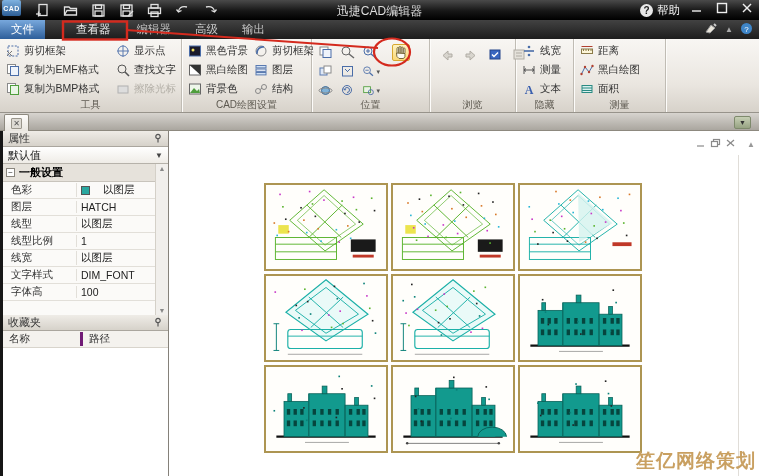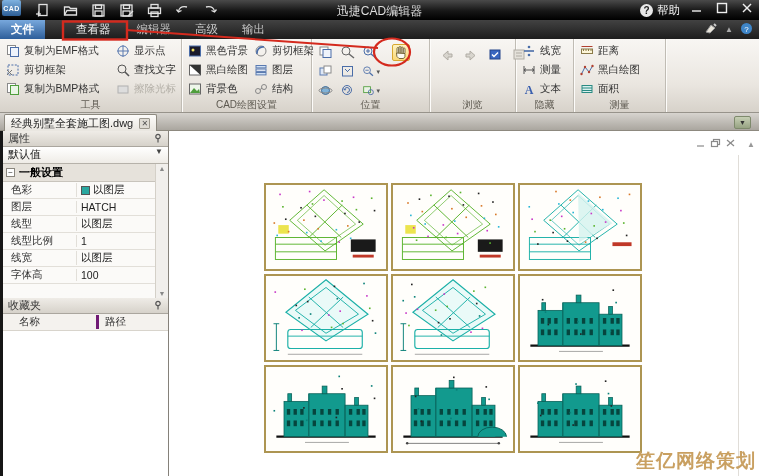--- a/index.html
+++ b/index.html
@@ -19,21 +19,21 @@
   .titlebar-right{position:absolute;right:4px;top:0;height:20px;display:flex;align-items:center;gap:9px}
   .helpwrap{display:flex;align-items:center;gap:4px;color:#eee;font-size:11.5px}
   .qmark{width:13px;height:13px;border-radius:50%;background:#e8e8e8;color:#222;font-weight:bold;
     font-size:10px;display:flex;align-items:center;justify-content:center}
   .wbtn{color:#eee;font-size:12px;width:16px;text-align:center;line-height:18px}
   .wbtn svg{stroke:#eee;fill:none;stroke-width:1.4}
   
   .menubar{position:absolute;left:0;top:20px;width:759px;height:19px;
     background:linear-gradient(#424242,#1d1d1d);display:flex;align-items:stretch;color:#c8c8c8;z-index:5}
   .mtab{display:flex;align-items:center;justify-content:center;font-size:11.5px;padding:0 12px}
-  .mtab-file{background:linear-gradient(#78a8dc,#2d5e9a);color:#fff;font-weight:bold;padding:0 11px}
+  .mtab-file{background:linear-gradient(#78a8dc,#2d5e9a);color:#fff;font-weight:normal;padding:0 11px}
   .mtab-viewer{margin-left:17px;color:#eee;padding:0 14px}
   .menubar-right{position:absolute;right:6px;top:1px;display:flex;align-items:center;gap:7px;height:17px}
   
   .ribbon{position:absolute;left:0;top:39px;width:759px;height:74px;
     background:linear-gradient(#f8f6f3,#eae6e0 62%,#d7d2ca);border-bottom:1px solid #97938b;display:flex;z-index:4}
   .rgroup{position:relative;height:100%;border-right:1px solid #c0bcb4;box-shadow:1px 0 0 #fdfcfa;padding:4px 4px 13px 6px}
   .gtitle{position:absolute;bottom:0;left:0;right:0;text-align:center;font-size:10px;color:#5c584f}
   .cols{display:flex;gap:8px}
   .rcol{display:flex;flex-direction:column;gap:3px}
   .ritem{display:flex;align-items:center;gap:4px;height:16px;white-space:nowrap;font-size:10.5px;color:#333}
@@ -57,34 +57,34 @@
   .tab-chevron{position:absolute;right:8px;top:3px;width:17px;height:13px;border-radius:2px;
     background:linear-gradient(#c6cfb4,#97a383);border:1px solid #7e8a6c;color:#333;font-size:7px;
     display:flex;align-items:center;justify-content:center}
   
   .main{position:absolute;left:0;top:131px;width:759px;bottom:0;background:#1d4ed8}
   .leftpanel{position:absolute;left:0;top:0;width:168px;bottom:0;background:#fff;border-left:3px solid #161616}
   .phead{height:16px;background:linear-gradient(#efece7,#d6d2ca);border-bottom:1px solid #aaa69e;
     display:flex;align-items:center;justify-content:space-between;padding:0 5px;font-size:11px;color:#333}
   .pin svg{width:10px;height:10px;stroke:#555;fill:none;stroke-width:1.2}
   .preset{height:17px;background:linear-gradient(#fff,#efece7);border-bottom:1px solid #b6b2aa;
-    display:flex;align-items:flex-start;justify-content:space-between;padding:0 5px;color:#222}
+    display:flex;align-items:center;justify-content:space-between;padding:0 5px;color:#222}
   .caret{font-size:8px;color:#444}
   .grid{position:relative;background:#fbfaf8}
   .grow{display:flex;height:17px;border-bottom:1px solid #e2dfd9;font-size:10.5px;align-items:center}
   .grow .n{width:73px;padding-left:8px;color:#333}
-  .grow .v{flex:1;padding-left:4px;border-left:1px solid #e2dfd9;color:#222;display:flex;align-items:center;gap:3px}
+  .grow .v{flex:1;padding-left:4px;border-left:1px solid #e2dfd9;color:#222;display:flex;align-items:center;gap:13px}
   .grouprow{background:#e6e2db;font-weight:bold;border-bottom:1px solid #c8c4bc;display:flex;align-items:center;height:18px}
   .collapse{width:9px;height:9px;border:1px solid #8a867e;background:#fff;margin:0 4px 0 3px;
     font-size:8px;line-height:7px;text-align:center;color:#333;font-weight:normal}
   .swatch{width:9px;height:9px;border:1px solid #555;display:inline-block}
   .vscroll{position:absolute;right:0;top:0;bottom:0;width:13px;background:#f1efec;border-left:1px solid #d4d0c8;
     display:flex;flex-direction:column;justify-content:space-between;align-items:center;padding:1px 0;color:#888;font-size:7px}
   .favcols{display:flex;height:17px;background:#f4f2ee;border-bottom:1px solid #d8d4cc;font-size:10.5px;color:#333;align-items:center}
-  .favcols .c1{width:96px;padding-left:16px;border-right:3px solid #701a75}
+  .favcols .c1{width:80px;padding-left:6px;border-right:3px solid #701a75}
   .favcols .c2{padding-left:6px}
   
   .canvas{position:absolute;left:168px;right:0;top:0;bottom:0;background:#fff;border-left:1px solid #85817a}
   .mdi{position:absolute;top:7px;right:23px;display:flex;gap:4px}
   .mdi span{width:11px;height:10px;display:inline-flex}
   .mdi svg{width:11px;height:10px;stroke:#8a8a8a;fill:none;stroke-width:1.2}
   .cscroll{position:absolute;right:4px;top:9px;color:#999;font-size:8px}
   .cline{position:absolute;right:20px;top:24px;bottom:0;width:1px;background:#e0ddd8}
   .dgrid{position:absolute;left:95px;top:52px;display:grid;grid-template-columns:repeat(3,124px);
     grid-auto-rows:88px;gap:3px}
@@ -187,35 +187,35 @@
 </div>
 
 <div class="ribbon">
 
   <div class="rgroup" style="width:182px">
     <div class="cols">
       <div class="rcol" style="width:102px">
         <div class="ritem">
           <span class="ric">
               <svg viewBox="0 0 14 14">
-                <rect x="1.5" y="1.5" width="8" height="9" fill="#fff" stroke="#8a8a8a"></rect>
-                <rect x="4.5" y="3.5" width="8" height="9" fill="#eef3fb" stroke="#4a6da8"></rect>
-              </svg>
-            </span>
-          <span>复制为EMF格式</span>
-        </div>
-        <div class="ritem">
-          <span class="ric">
-              <svg viewBox="0 0 14 14">
                 <rect x="2" y="2" width="10" height="10" fill="none" stroke="#4a6da8" stroke-dasharray="2 1.4"></rect>
                 <line x1="1" y1="12" x2="6" y2="7" stroke="#777"></line>
                 <line x1="1" y1="7" x2="6" y2="12" stroke="#777"></line>
               </svg>
             </span>
           <span>剪切框架</span>
+        </div>
+        <div class="ritem">
+          <span class="ric">
+              <svg viewBox="0 0 14 14">
+                <rect x="1.5" y="1.5" width="8" height="9" fill="#fff" stroke="#8a8a8a"></rect>
+                <rect x="4.5" y="3.5" width="8" height="9" fill="#eef3fb" stroke="#4a6da8"></rect>
+              </svg>
+            </span>
+          <span>复制为EMF格式</span>
         </div>
         <div class="ritem">
           <span class="ric">
               <svg viewBox="0 0 14 14">
                 <rect x="1.5" y="1.5" width="8" height="9" fill="#fff" stroke="#8a8a8a"></rect>
                 <rect x="4.5" y="3.5" width="8" height="9" fill="#eaf6e6" stroke="#4f9e3c"></rect>
               </svg>
             </span>
           <span>复制为BMP格式</span>
         </div>
@@ -500,21 +500,20 @@
       </div>
     </div>
     <div class="gtitle">测量</div>
   </div>
 
   <div style="flex:1"></div>
 </div>
 
 <div class="tabbar">
   <div class="doctab">
-    <span>经典别墅全套施工图.dwg</span>
     <span class="tabclose">✕</span>
   </div>
   <div class="tab-chevron">▼</div>
 </div>
 
 <div class="main">
 
   <div class="leftpanel">
     <div class="phead">
       <span>属性</span>
@@ -547,20 +546,24 @@
         <span class="n">线型</span>
         <span class="v">以图层</span>
       </div>
       <div class="grow">
         <span class="n">线型比例</span>
         <span class="v">1</span>
       </div>
       <div class="grow">
         <span class="n">线宽</span>
         <span class="v">以图层</span>
+      </div>
+      <div class="grow">
+        <span class="n">文字样式</span>
+        <span class="v">DIM_FONT</span>
       </div>
       <div class="grow">
         <span class="n">字体高</span>
         <span class="v">100</span>
       </div>
       <div style="height:14px"></div>
       <div class="vscroll">
         <span>▲</span>
         <span>▼</span>
       </div>

